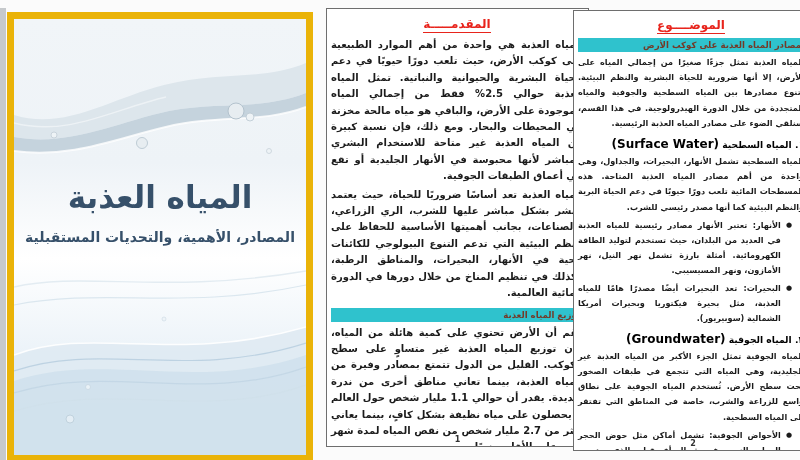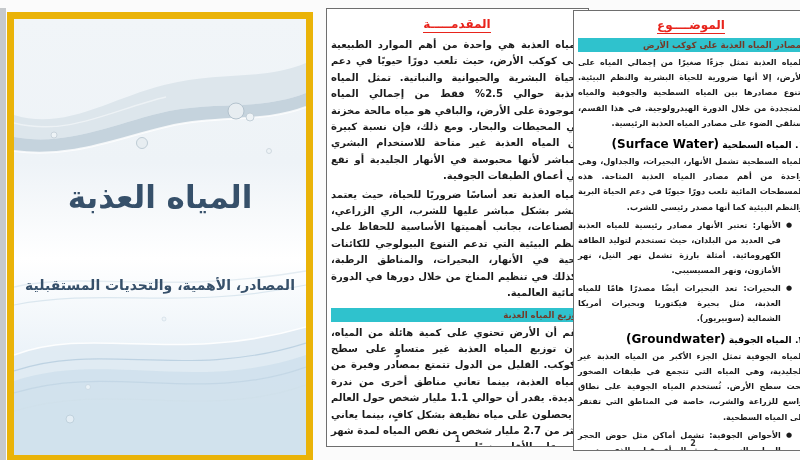--- a/index.html
+++ b/index.html
@@ -15,21 +15,21 @@
     position:absolute;left:7px;top:12px;width:292px;height:436px;
     border:7px solid #eab308;background:#14b8a6;overflow:hidden;
   }
   .cover svg{position:absolute;left:0;top:0;}
   .cover-title{
     position:absolute;top:160px;left:0;width:100%;text-align:center;
     font-size:31px;font-weight:bold;color:#36506a;direction:rtl;
   }
   .cover-subtitle{
     position:absolute;top:210px;left:0;width:100%;text-align:center;
-    font-size:14px;font-weight:bold;color:#36506a;direction:rtl;margin-top:48px;
+    font-size:14px;font-weight:bold;color:#36506a;direction:rtl;
   }
   .cover-byline{
     position:absolute;top:240px;left:0;width:100%;text-align:center;
     font-size:9.5px;font-weight:bold;color:#2e4152;direction:rtl;
   }
   .redact{
     display:inline-block;vertical-align:middle;background:#c3cdd5;
     border-radius:6px;margin:0 4px;
   }
   .redact.r1{width:42px;height:11px;}

